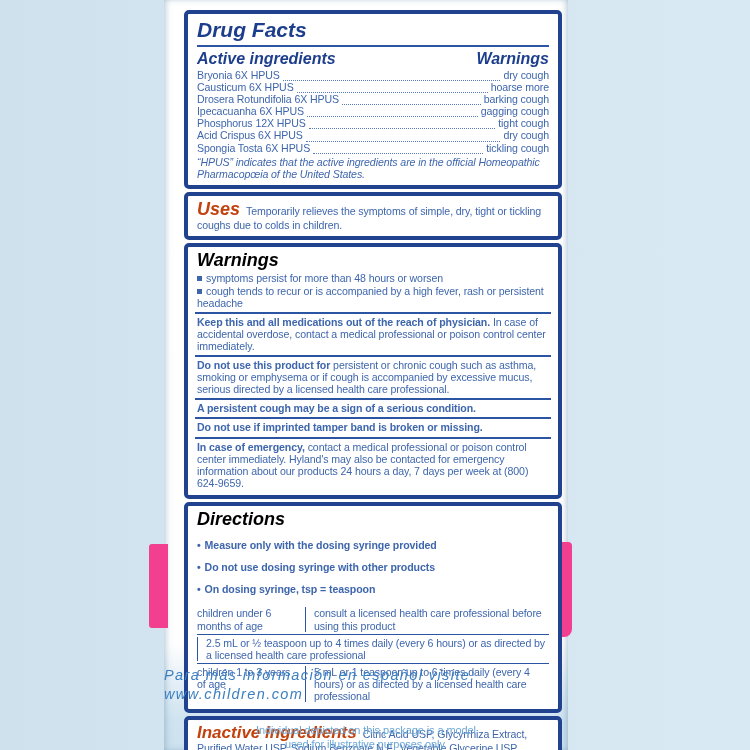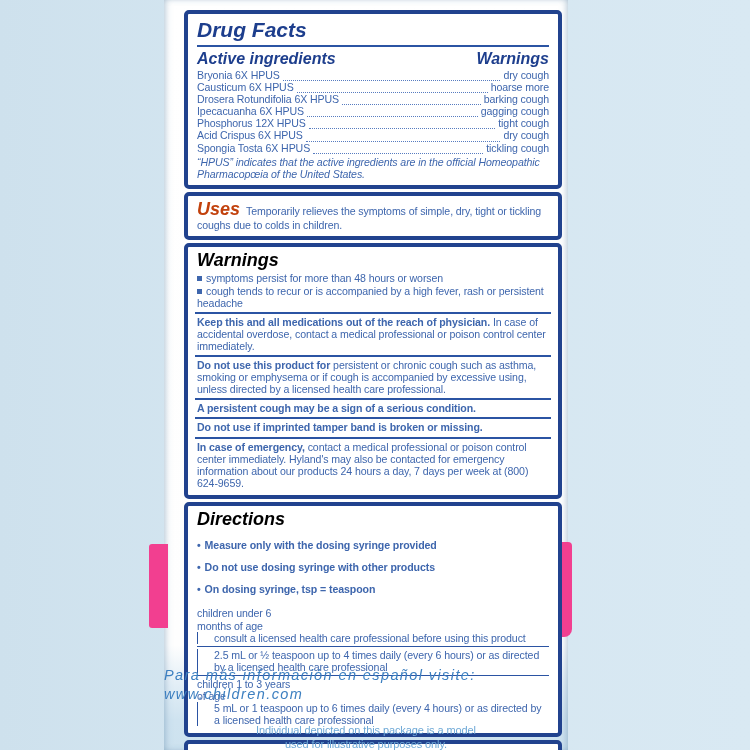--- a/index.html
+++ b/index.html
@@ -30,24 +30,24 @@
   .hpus-note{font-style:italic;padding-top:2px;}
   .sec-head{font-size:18px;font-style:italic;font-weight:bold;color:#000000;letter-spacing:0;}
   .inline-head{font-size:17px;font-style:italic;font-weight:bold;color:#c2410c;letter-spacing:0;margin-right:6px;}
   .b{font-weight:bold;}
   .w-divider{border-top:2px solid #2b54a3;margin:3px -2px 2px;}
   .w-par{margin:1px 0;}
   .sq{display:inline-block;width:5px;height:5px;background:#3e66ad;margin-right:4px;vertical-align:1px;}
   .dir-bullet{font-weight:bold;margin:10px 0;}
   .dot{margin-right:4px;}
   .dose-table{margin-top:4px;}
-  .dose-row{display:flex;padding:2px 0;flex-direction:column;}
+  .dose-row{display:flex;padding:2px 0;}
   .dose-row + .dose-row{border-top:1.6px solid #2b54a3;}
   .dose-age{width:104px;flex-shrink:0;padding-right:4px;}
-  .dose-val{flex:1;border-left:1.6px solid #2b54a3;padding-left:16px;}
+  .dose-val{flex:1;border-left:1.6px solid #2b54a3;padding-left:8px;}
   .footer-es{
     position:absolute;top:666px;left:164px;width:404px;
     font-style:italic;color:#3c7fc0;font-size:14.5px;letter-spacing:1.4px;line-height:1.3;
   }
   .footer-disc{
     position:absolute;top:724px;left:164px;width:404px;text-align:center;
     color:#6da8d6;font-size:11px;line-height:1.25;letter-spacing:-0.1px;
   }
 </style>
 </head>
@@ -115,21 +115,21 @@
     </div>
     <div class="w-par">
       <span class="sq"></span><span>cough tends to recur or is accompanied by a high fever, rash or persistent headache</span>
     </div>
     <div class="w-divider"></div>
     <div class="w-par">
       <span class="b">Keep this and all medications out of the reach of physician.</span><span> In case of accidental overdose, contact a medical professional or poison control center immediately.</span>
     </div>
     <div class="w-divider"></div>
     <div class="w-par">
-      <span class="b">Do not use this product for</span><span> persistent or chronic cough such as asthma, smoking or emphysema or if cough is accompanied by excessive using, unless directed by a licensed health care professional.</span>
+      <span class="b">Do not use this product for</span><span> persistent or chronic cough such as asthma, smoking or emphysema or if cough is accompanied by excessive mucus, serious directed by a licensed health care professional.</span>
     </div>
     <div class="w-divider"></div>
     <div class="w-par">
       <span class="b">A persistent cough may be a sign of a serious condition.</span>
     </div>
     <div class="w-divider"></div>
     <div class="w-par">
       <span class="b">Do not use if imprinted tamper band is broken or missing.</span>
     </div>
     <div class="w-divider"></div>

